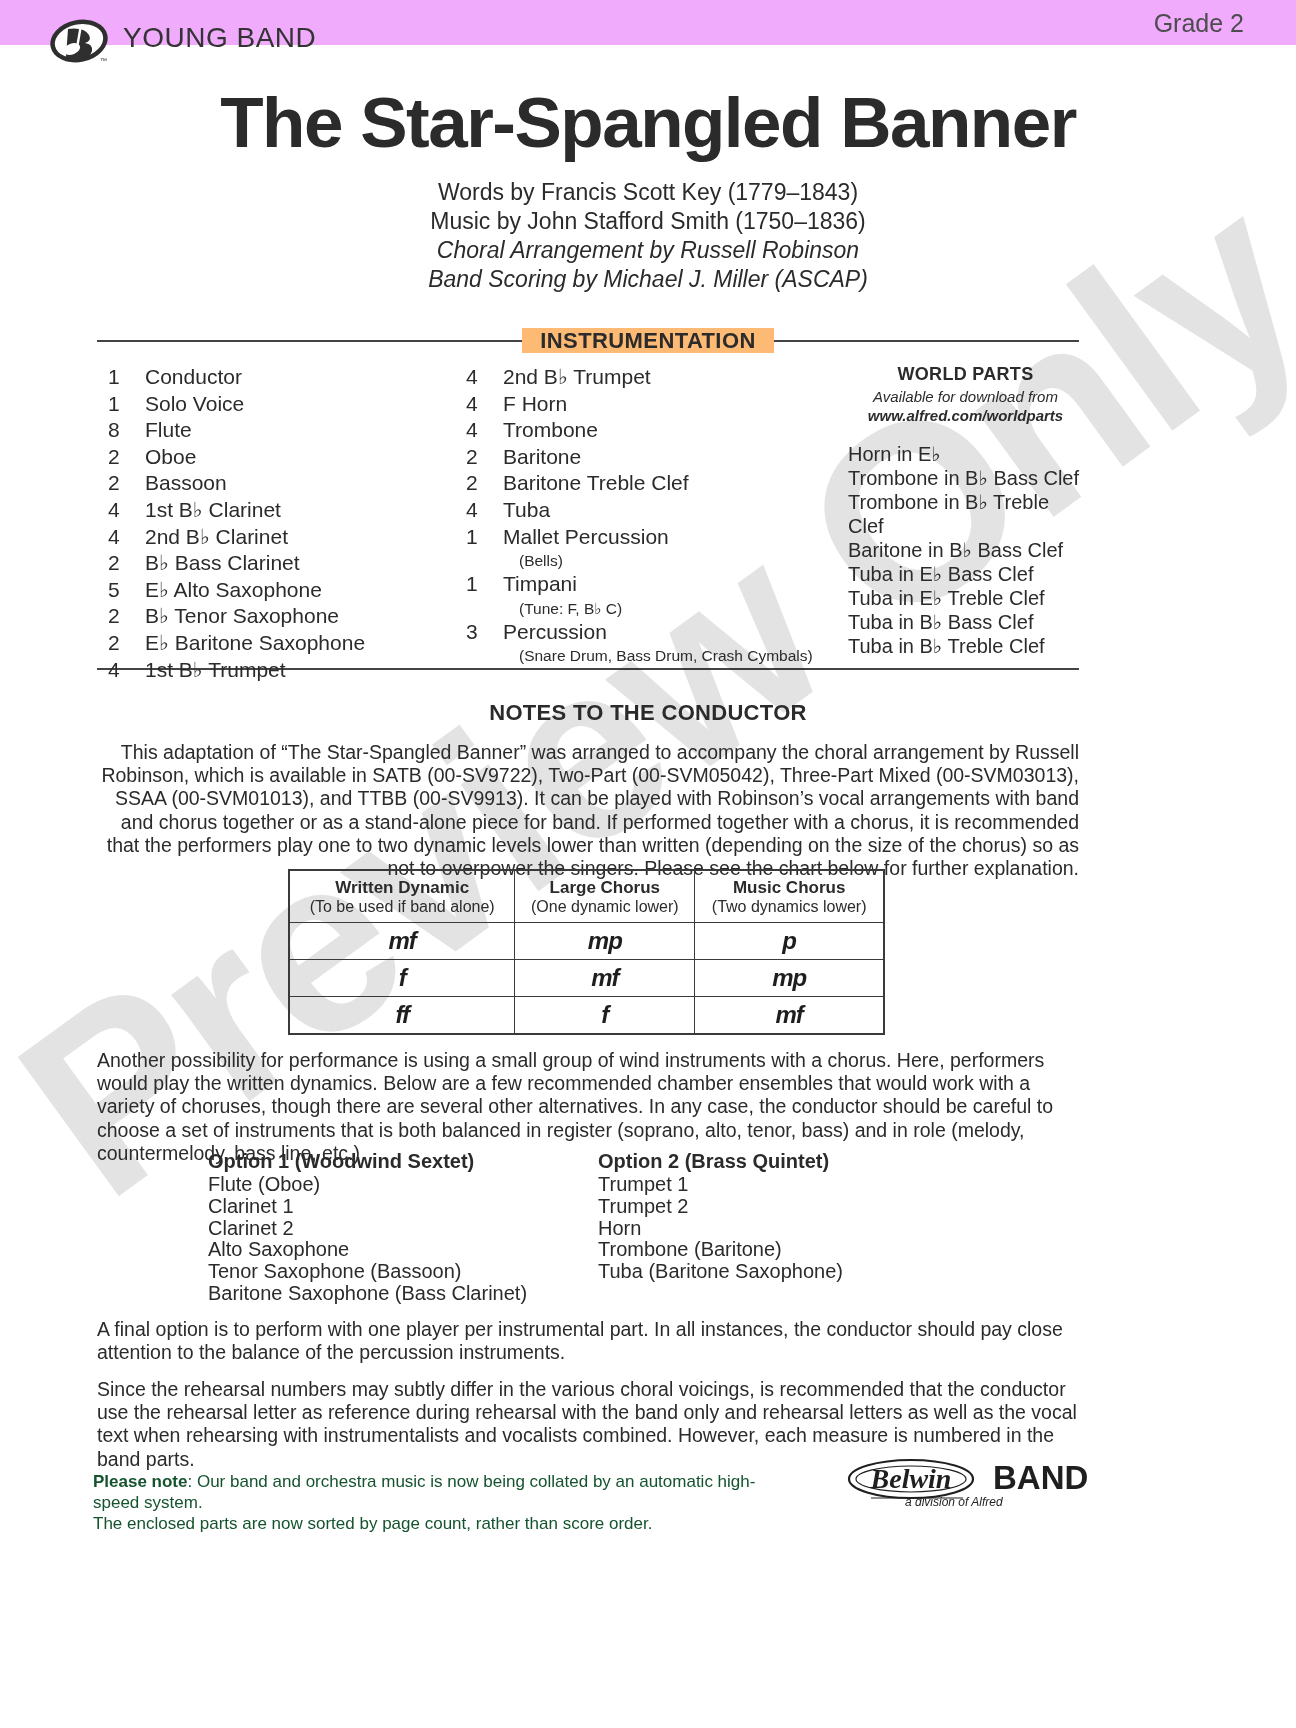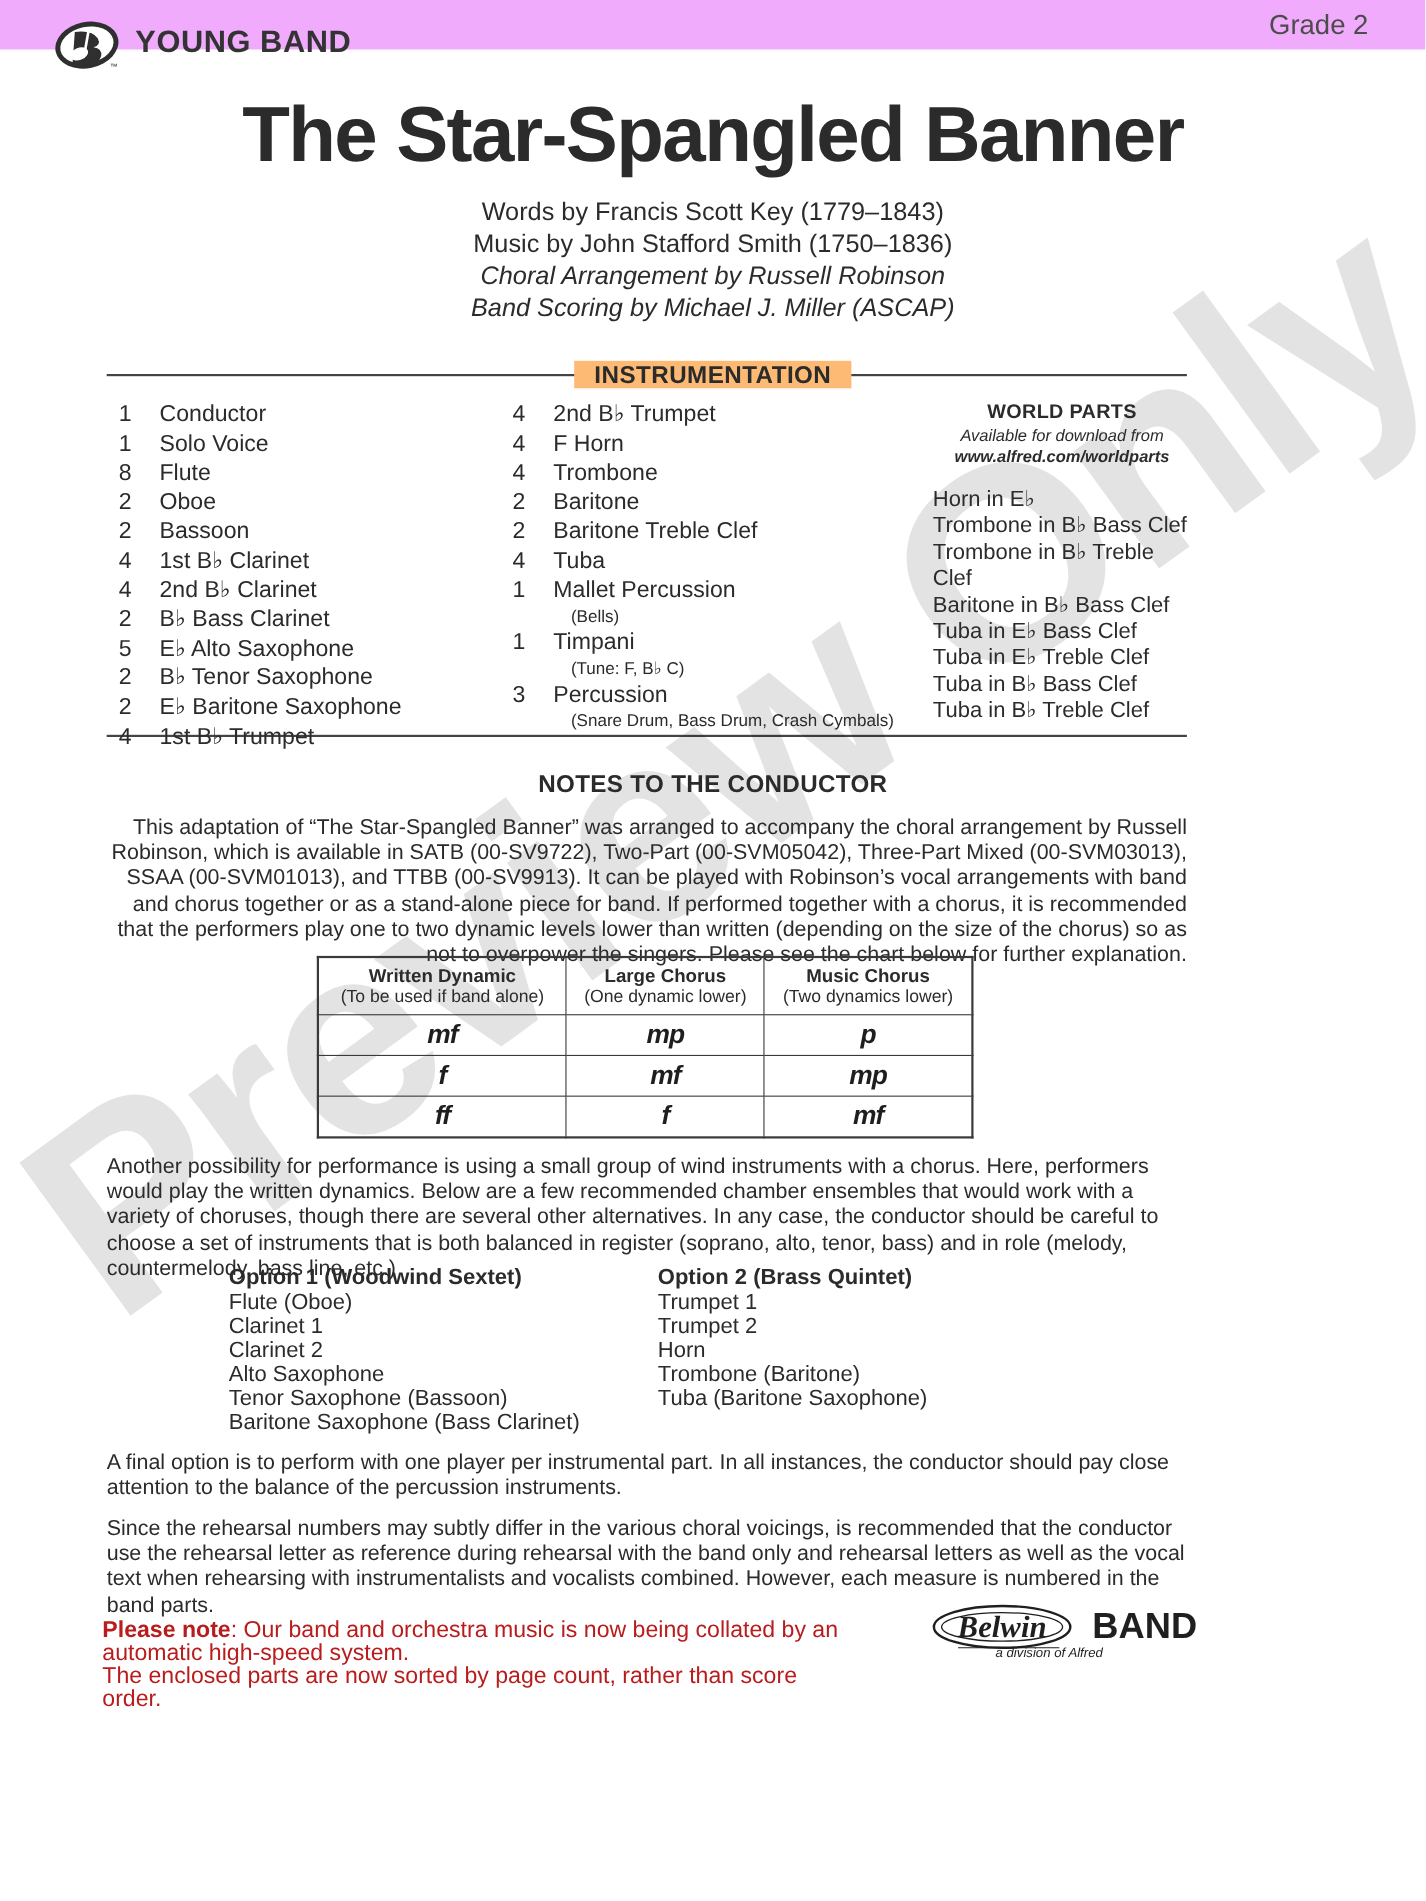--- a/index.html
+++ b/index.html
@@ -50,21 +50,21 @@
     right: 52px; top: 50%;
     transform: translateY(-50%);
     font-size: 25px;
     color: #4c4c4c;
     font-family: "Liberation Sans", sans-serif;
   }
   #series-label {
     position: absolute;
     left: 123px; top: 22px;
     font-size: 28px;
-    font-weight: bold;
+    font-weight: normal;
     letter-spacing: 0.5px;
     color: #333333;
     z-index: 3;
   }
   #belwin-mark {
     position: absolute;
     left: 48px; top: 16px;
     width: 62px; height: 50px;
     z-index: 3;
   }
@@ -206,21 +206,21 @@
   .opt-title { font-size: 20px; font-weight: bold; color: #2b2b2b; line-height: 26px; }
   .opt-item { font-size: 20px; color: #2b2b2b; line-height: 21.8px; }
 
   
   #footer-note {
     position: absolute;
     left: 93px; top: 1471px;
     width: 680px;
     z-index: 6;
   }
-  #footer-note .fn-line { font-size: 21px; line-height: 21px; color: #b91c1c; }
+  #footer-note .fn-line { font-size: 17px; line-height: 21px; color: #14532d; }
   #footer-note .fn-bold { font-weight: bold; }
 
   #belwin-logo {
     position: absolute;
     left: 845px; top: 1455px;
     width: 240px; height: 58px;
     z-index: 6;
   }
   #belwin-logo .bl-word {
     position: absolute;

